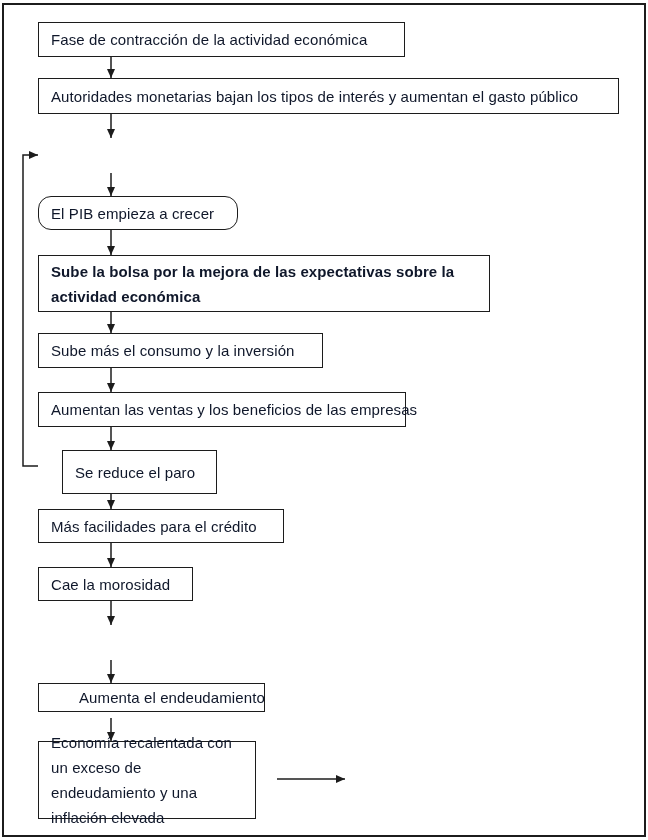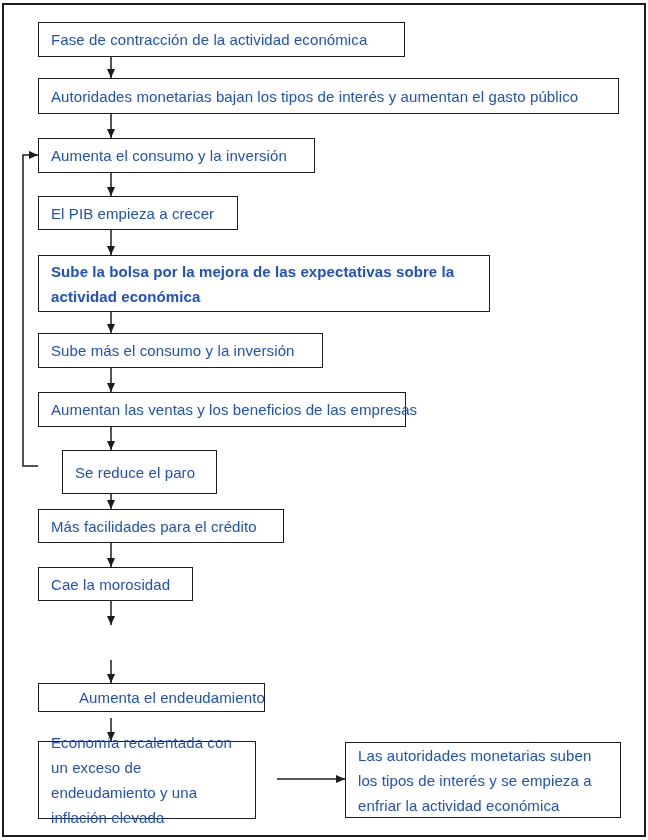--- a/index.html
+++ b/index.html
@@ -6,21 +6,21 @@
     margin: 0;
     padding: 0;
     background: #ffffff;
   }
   .page {
     position: relative;
     width: 648px;
     height: 840px;
     background: #ffffff;
     font-family: "Liberation Sans", "DejaVu Sans", sans-serif;
-    color: #1d4ed8;
+    color: #0f172a;
     overflow: hidden;
   }
   .frame {
     position: absolute;
     left: 2px;
     top: 3px;
     width: 640px;
     height: 830px;
     border: 2px solid #1c1c1c;
     pointer-events: none;
@@ -79,36 +79,34 @@
       <line x1="111" y1="718" x2="111" y2="741" marker-end="url(#ah)"></line>
       <path d="M38,466 L23,466 L23,155 L38,155" marker-end="url(#ah)"></path>
       <line x1="277" y1="779" x2="345" y2="779" marker-end="url(#ah)"></line>
     </g>
   </svg>
 
   <div class="node" style="left:38px; top:22px; width:367px; height:35px;">Fase de contracción de la actividad económica</div>
 
   <div class="node" style="left:38px; top:78px; width:581px; height:36px;">Autoridades monetarias bajan los tipos de interés y aumentan el gasto público</div>
 
-  <div class="node" style="left:38px; top:138px; width:277px; height:35px;">Aumenta el consumo y la inversión</div>
 
-  <div class="node" style="left:38px; top:196px; width:200px; height:34px;">El PIB empieza a crecer</div>
+  <div class="node" style="left:38px; top:196px; width:200px; height:34px;border-radius:13px;">El PIB empieza a crecer</div>
 
   <div class="node wrap bold" style="left:38px; top:255px; width:452px; height:57px;">Sube la bolsa por la mejora de las expectativas sobre la actividad económica</div>
 
   <div class="node" style="left:38px; top:333px; width:285px; height:35px;">Sube más el consumo y la inversión</div>
 
   <div class="node" style="left:38px; top:392px; width:368px; height:35px;">Aumentan las ventas y los beneficios de las empresas</div>
 
   <div class="node" style="left:38px; top:450px; width:155px; height:44px;margin-left:24px;">Se reduce el paro</div>
 
   <div class="node" style="left:38px; top:509px; width:246px; height:34px;">Más facilidades para el crédito</div>
 
   <div class="node" style="left:38px; top:567px; width:155px; height:34px;">Cae la morosidad</div>
 
 
   <div class="node" style="left:38px; top:683px; width:227px; height:29px;padding-left:40px;">Aumenta el endeudamiento</div>
 
   <div class="node wrap" style="left:38px; top:741px; width:218px; height:78px;">Economía recalentada con un exceso de endeudamiento y una inflación elevada</div>
 
-  <div class="node wrap" style="left:345px; top:742px; width:276px; height:76px;">Las autoridades monetarias suben los tipos de interés y se empieza a enfriar la actividad económica</div>
 
 </div>
 
 </body></html>

